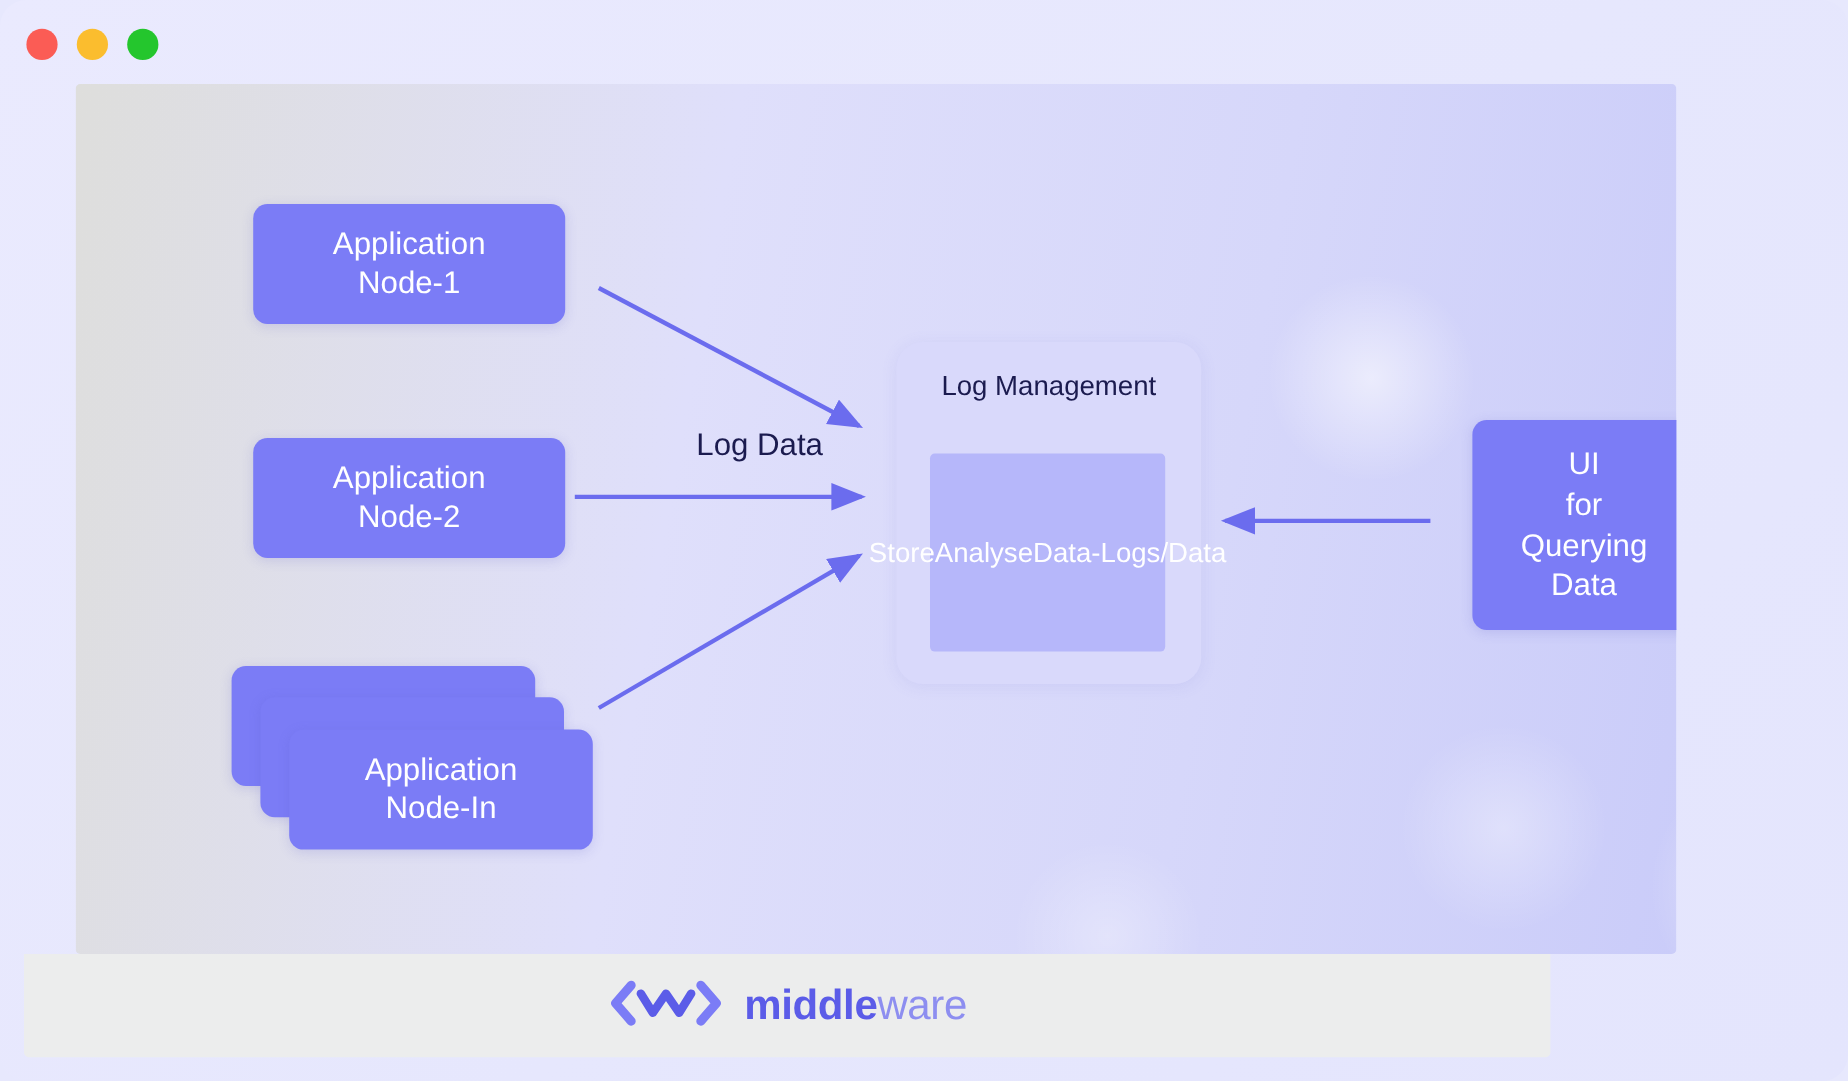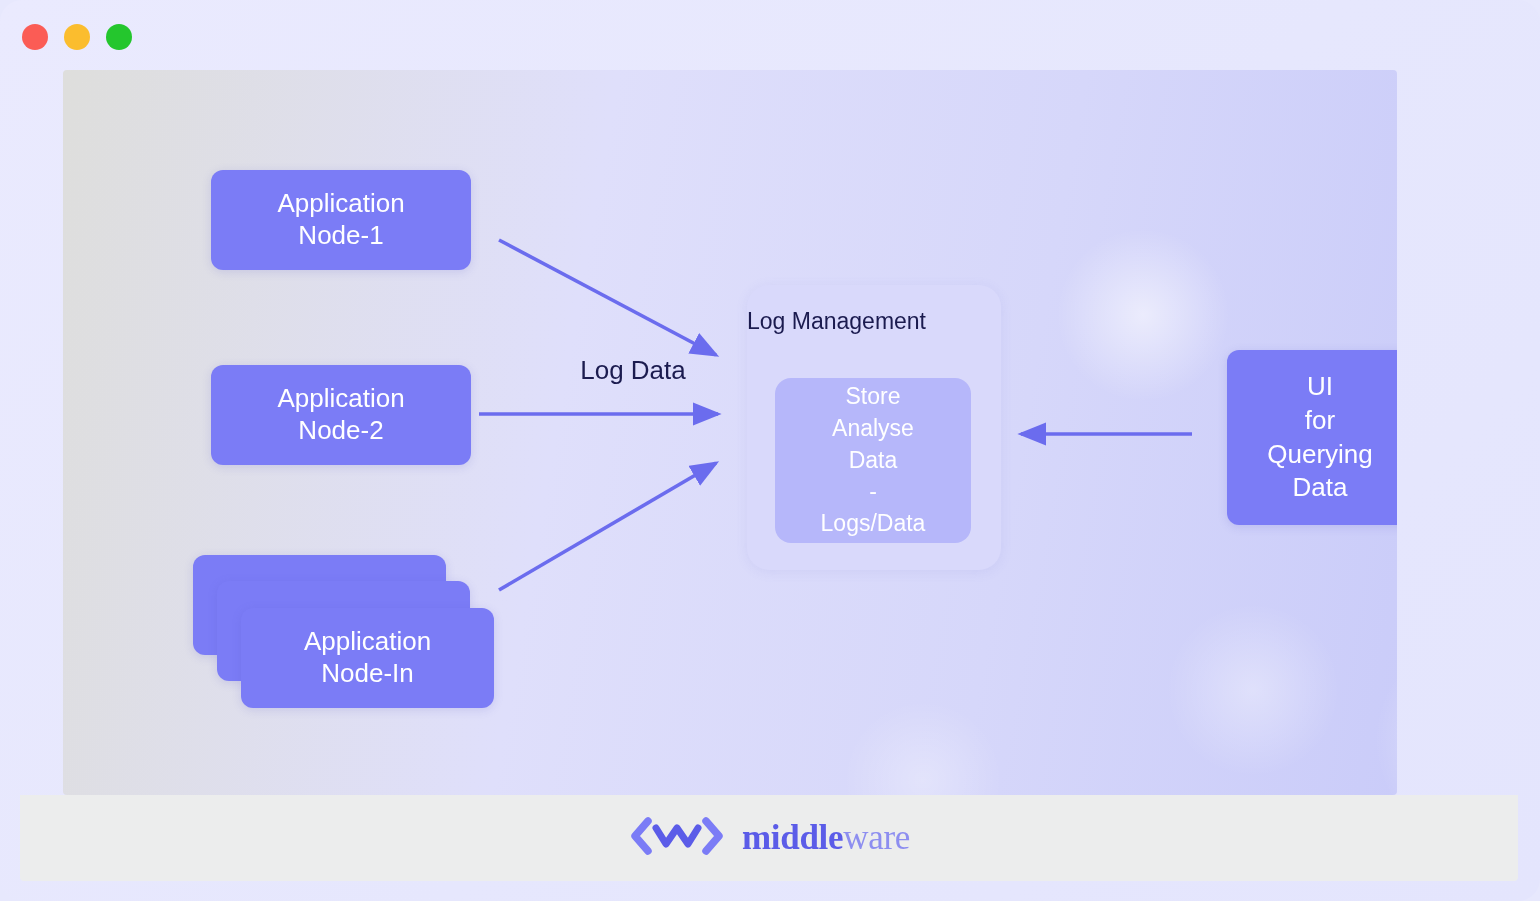--- a/index.html
+++ b/index.html
@@ -49,24 +49,24 @@
       radial-gradient(circle 110px at 860px 710px, rgba(255,255,255,.30), rgba(255,255,255,0) 72%),
       radial-gradient(circle 130px at 1490px 380px, rgba(255,255,255,.30), rgba(255,255,255,0) 72%),
       linear-gradient(100deg, #dfdffc 0%, #dededc 0%, #dfdffb 38%, #d6d7fa 70%, #caccf9 100%);
     overflow: hidden;
     margin-left: 43px;
   }
 
   #footer-bar {
     position: absolute;
     left: 20px; top: 795px;
-    width: 1498px; height: 86px;
+    width: 1272px; height: 86px;
     background: #eceded;
     border-radius: 0 0 4px 4px;
-    display: flex; align-items: center; justify-content: center; font-family: Liberation Serif, serif;
+    display: flex; align-items: center; justify-content: center;
   }
 
   
   #brand-logo {
     display: flex; align-items: center; gap: 16px;
   }
   #brand-wordmark {
     font-size: 35px;
     letter-spacing: -0.3px;
     white-space: nowrap;
@@ -124,33 +124,33 @@
     position: absolute;
     left: 684px; top: 215px;
     width: 254px; height: 285px;
     background: #d9d9fb;
     border-radius: 22px;
     box-shadow: 0 2px 12px rgba(120,120,210,.12);
   }
   #server-title {
     position: absolute;
     left: 0; top: 22px; width: 100%;
-    text-align: left;
+    text-align: center;
     color: #1b1b4f;
     font-size: 23px;
     line-height: 1.24;
   }
   #server-title .line { display: block; }
   #server-inner {
     position: absolute;
     left: 28px; top: 93px;
     width: 196px; height: 165px;
     background: #b6b7fa;
-    border-radius: 16px;
-    display: flex; flex-direction: column;
+    border-radius: 4px;
+    display: flex; flex-direction: row;
     align-items: center; justify-content: center;
     color: #ffffff;
     font-size: 23px;
     line-height: 1.38;
     text-align: center;
   }
   #server-inner .line { display: block; }
 
   
   #log-data-label {

